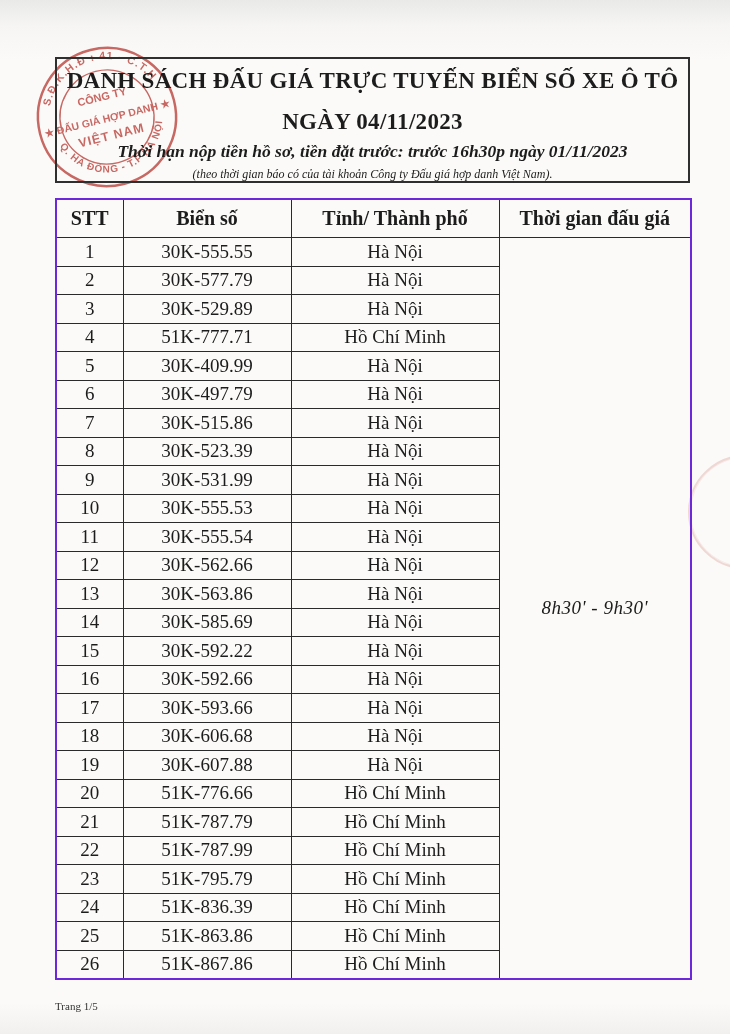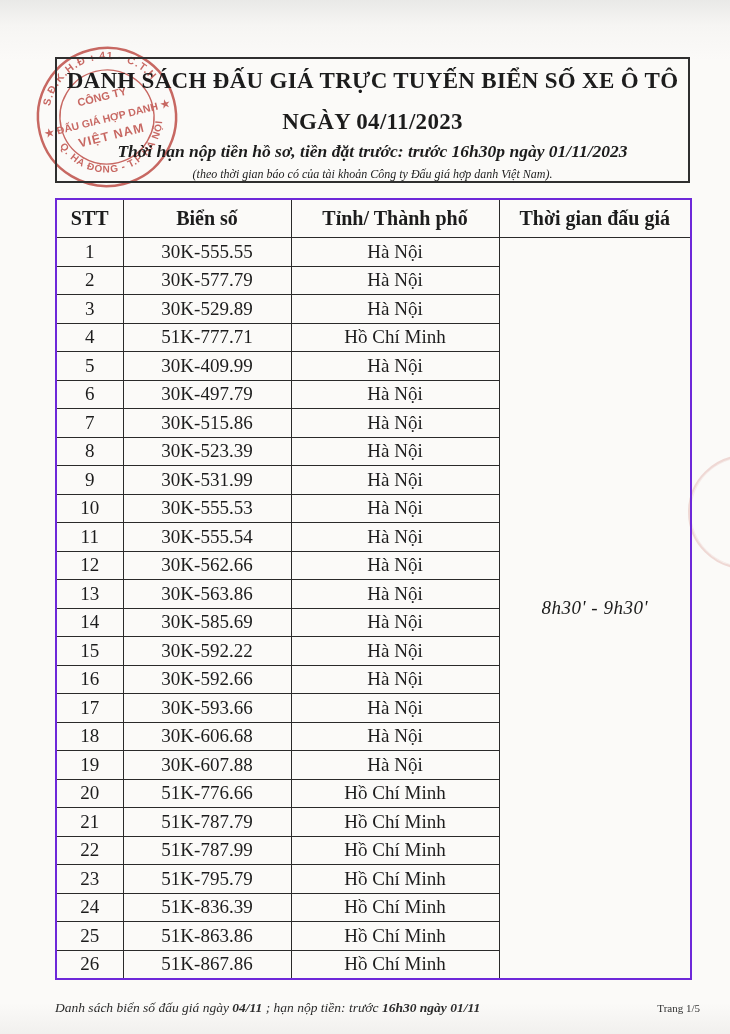--- a/index.html
+++ b/index.html
@@ -248,17 +248,14 @@
       </tr>
       <tr>
         <td class="c-stt">26</td>
         <td class="c-plate">51K-867.86</td>
         <td class="c-city">Hồ Chí Minh</td>
       </tr>
     </tbody>
 </table>
 
 <div class="footer">
-  <div class="footer-left">
-    <span>Danh sách biển số đấu giá ngày </span><b>04/11</b><span> ; hạn nộp tiền: trước </span><b>16h30 ngày 01/11</b>
-  </div>
   <div class="footer-right">Trang 1/5</div>
 </div>
 
 </body></html>

